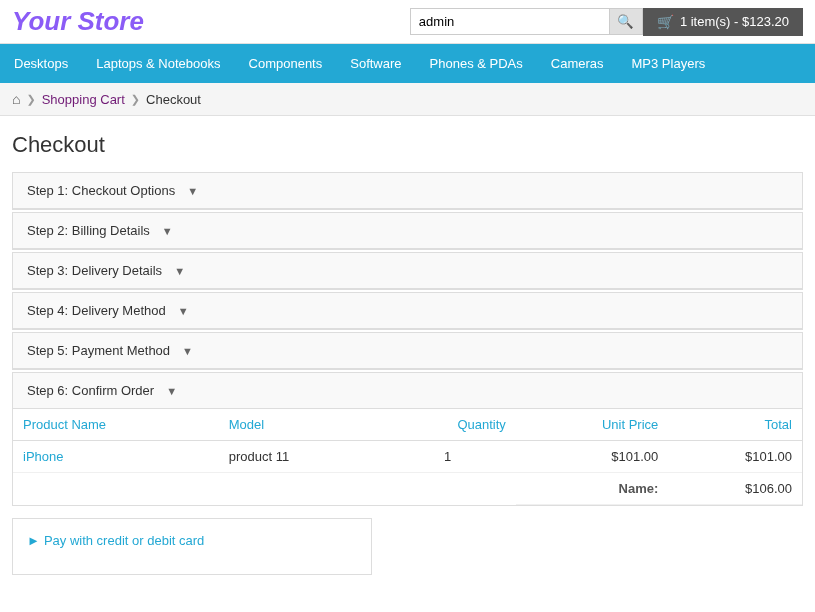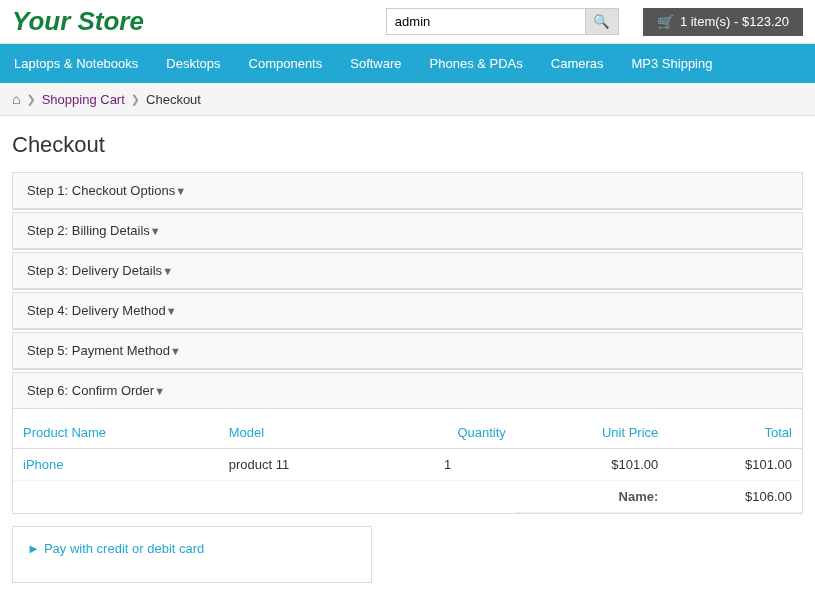--- a/index.html
+++ b/index.html
@@ -1,21 +1,21 @@
 <!DOCTYPE html>
 <html><head>
   <meta charset="utf-8">
   <style>
     * { box-sizing: border-box; margin: 0; padding: 0; }
     body { font-family: Arial, sans-serif; font-size: 13px; background: #fff; color: #333; }
 
     
     #header { display: flex; align-items: center; justify-content: space-between; padding: 6px 12px; background: #fff; border-bottom: 1px solid #e0e0e0; }
-    #store-title { color: #15803d; font-size: 26px; font-weight: bold; font-style: italic; }
-    #header-right { display: flex; align-items: flex-start; gap: 24px; }
+    #store-title { color: #8b5cf6; font-size: 26px; font-weight: bold; font-style: italic; }
+    #header-right { display: flex; align-items: flex-start; gap: 0; }
     #search-form { display: flex; align-items: center; }
     #search-input { border: 1px solid #ccc; padding: 5px 8px; width: 200px; font-size: 13px; outline: none; }
     #search-btn { background: #e0e0e0; border: 1px solid #ccc; border-left: none; padding: 5px 8px; cursor: pointer; }
     #cart-btn { background: #555; color: #fff; border: none; padding: 6px 14px; font-size: 13px; cursor: pointer; display: flex; align-items: center; gap: 5px; }
     #cart-icon { font-size: 14px; }
 
     
     #nav { background: #23a8d4; padding: 0; }
     #nav ul { display: flex; list-style: none; }
     #nav ul li a { display: block; padding: 12px 14px; color: #fff; text-decoration: none; font-size: 13px; white-space: nowrap; }
@@ -25,25 +25,25 @@
     #breadcrumb a { color: #701a75; text-decoration: none; }
     #breadcrumb .sep { color: #999; font-size: 11px; }
     #home-icon { color: #555; font-size: 14px; }
 
     
     #main { padding: 16px 12px; }
     #page-title { font-size: 22px; font-weight: normal; color: #333; margin-bottom: 14px; }
 
     
     .step { border: 1px solid #ddd; margin-bottom: 2px; }
-    .step-header { padding: 10px 14px; background: #f9f9f9; cursor: pointer; display: flex; align-items: center; gap: 0; font-size: 13px; color: #333; border-bottom: 1px solid #ddd; }
+    .step-header { padding: 10px 14px; background: #f9f9f9; cursor: pointer; display: flex; align-items: center; gap: 12px; font-size: 13px; color: #333; border-bottom: 1px solid #ddd; }
     .step-header .arrow { color: #666; font-size: 11px; }
 
     
-    #order-table { width: 100%; border-collapse: collapse; margin-top: 8px; font-size: 13px; }
+    #order-table { width: 100%; border-collapse: collapse; margin-top: 0; font-size: 13px; }
     #order-table thead tr { background: #fff; }
     #order-table thead th { padding: 8px 10px; text-align: left; color: #23a8d4; font-weight: normal; border-bottom: 1px solid #ddd; }
     #order-table thead th.right { text-align: right; }
     #order-table tbody td { padding: 8px 10px; border-bottom: 1px solid #f0f0f0; }
     #order-table tbody td.right { text-align: right; }
     #order-table tbody td.center { text-align: center; }
     #order-table td a { color: #23a8d4; text-decoration: none; }
 
     .summary-row td { padding: 6px 10px; text-align: right; border-bottom: 1px solid #f0f0f0; }
     .summary-row td:first-child { border: none; background: none; }
@@ -71,39 +71,39 @@
     <button id="cart-btn">
       <span id="cart-icon">🛒</span>
       <span>1 item(s) - $123.20</span>
     </button>
   </div>
 </div>
 
 <nav id="nav">
   <ul id="nav-list">
   <li>
-        <a href="#">Laptops &amp; Notebooks</a>
+        <a href="#">Desktops</a>
       </li>
       <li>
-        <a href="#">Desktops</a>
+        <a href="#">Laptops &amp; Notebooks</a>
       </li>
       <li>
         <a href="#">Components</a>
       </li>
       <li>
         <a href="#">Software</a>
       </li>
       <li>
         <a href="#">Phones &amp; PDAs</a>
       </li>
       <li>
         <a href="#">Cameras</a>
       </li>
       <li>
-        <a href="#">MP3 Shipping</a>
+        <a href="#">MP3 Players</a>
       </li>
     </ul>
 </nav>
 
 <div id="breadcrumb">
   <span id="home-icon">⌂</span>
   <span class="sep">❯</span>
   <a>Shopping Cart</a>
   <span class="sep">❯</span>
   <span>Checkout</span>

